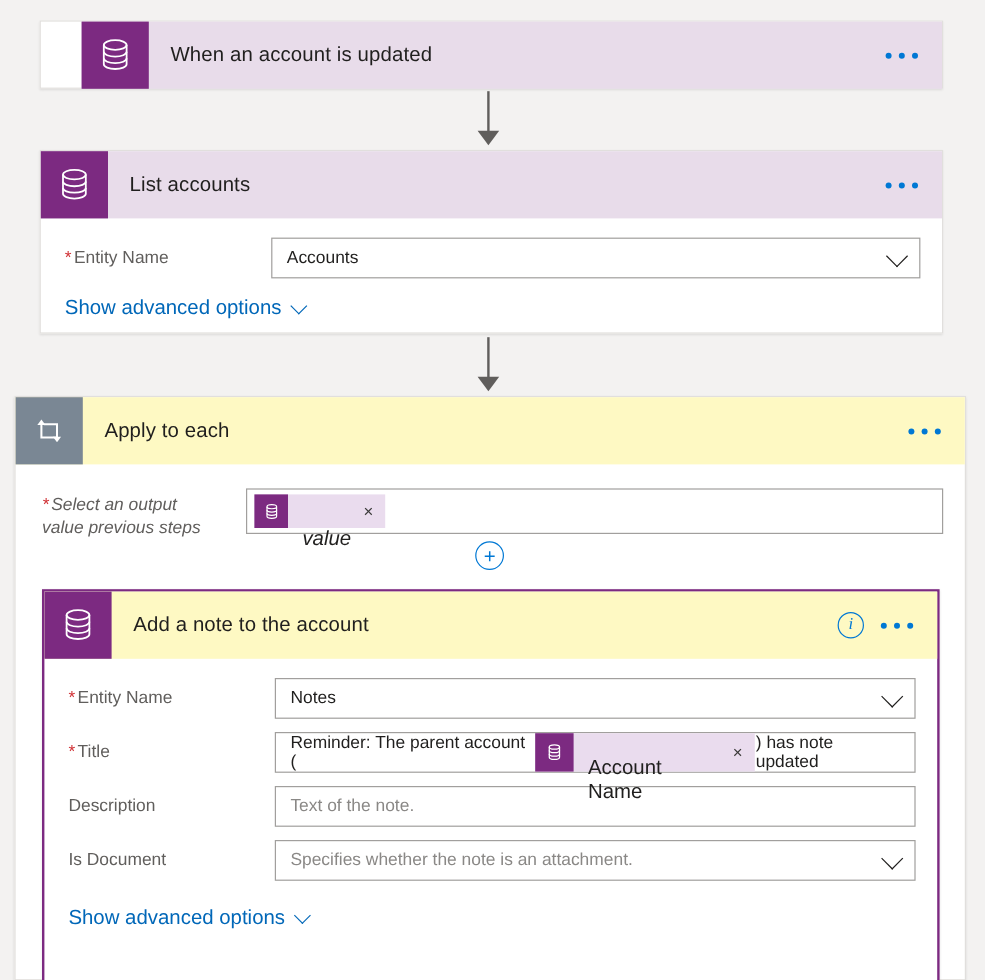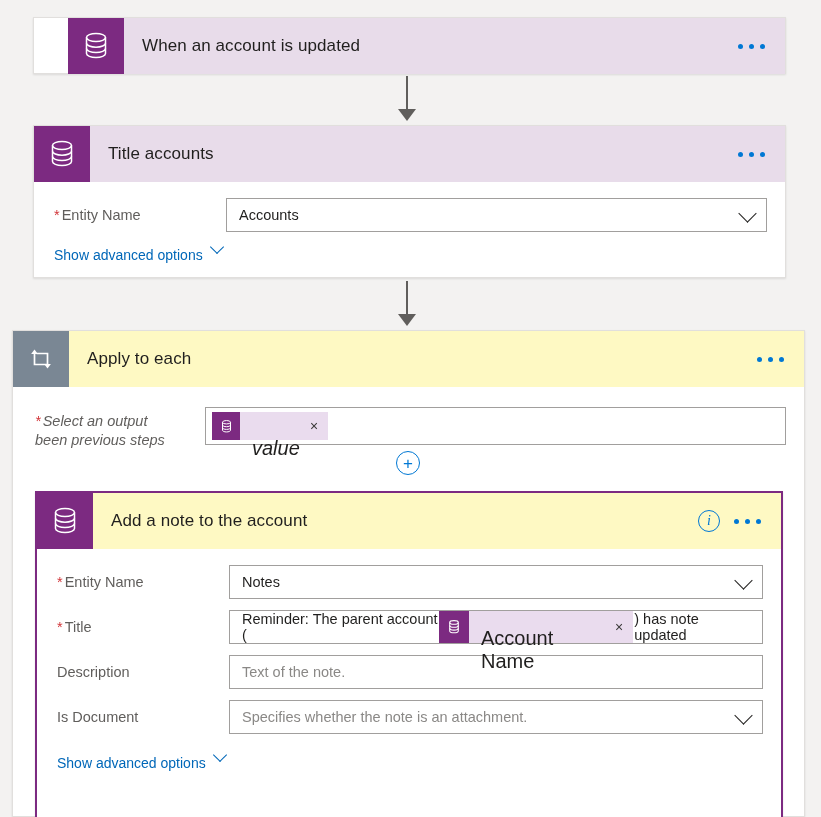--- a/index.html
+++ b/index.html
@@ -83,43 +83,43 @@
   .field.ph { color: #8a8886; }
   .chev {
     position: absolute; right: 12px; top: 50%;
     width: 13px; height: 13px; margin-top: -8px;
     border-right: 1.8px solid #201f1e;
     border-bottom: 1.8px solid #201f1e;
     transform: rotate(45deg);
     transform-origin: center;
   }
   .adv {
-    color: #0067b8; font-size: 14px;
-    display: inline-flex; gap: 9px;
+    color: #0067b8; font-size: 17px;
+    display: inline-flex; align-items: center; gap: 9px;
     cursor: pointer; margin-top: 4px;
   }
   .adv .cv {
     width: 10px; height: 10px;
     border-right: 1.6px solid #0067b8;
     border-bottom: 1.6px solid #0067b8;
     transform: rotate(45deg); margin-top: -5px;
   }
 
   
   .token {
     display: inline-flex; align-items: center;
     background: #eadcee; height: 28px;
     vertical-align: middle;
     cursor: pointer;
   }
   .token .tk-ic {
     width: 28px; height: 28px; background: #7c2a81;
     display: flex; align-items: center; justify-content: center;
   }
-  .token .tk-tx { padding: 0 10px 0 12px; font-size: 20px; color: #201f1e; margin-top: 45px; }
+  .token .tk-tx { padding: 0 10px 0 12px; font-size: 17px; color: #201f1e; margin-top: 45px; }
   .token .tk-x { padding-right: 10px; font-size: 14px; color: #3b3a39; }
   .token.big { height: 32px; }
   .token.big .tk-ic { width: 32px; height: 32px; }
 
   
   .arrow { position: absolute; width: 24px; }
   .arrow .stem { width: 2px; background: #605e5c; margin: 0 auto; }
   .arrow .head {
     width: 0; height: 0; margin: -1px auto 0;
     border-left: 9px solid transparent;
@@ -188,21 +188,21 @@
       <div class="head-icon">
         <svg width="30" height="32" viewBox="0 0 30 32" aria-hidden="true">
           <g fill="none" stroke="#ffffff" stroke-width="1.5">
             <ellipse cx="15" cy="7.5" rx="9.5" ry="4"></ellipse>
             <path d="M5.5 7.5 v16 c0 2.2 4.3 4 9.5 4 s9.5 -1.8 9.5 -4 v-16"></path>
             <path d="M5.5 13.2 c0 2.2 4.3 4 9.5 4 s9.5 -1.8 9.5 -4"></path>
             <path d="M5.5 18.6 c0 2.2 4.3 4 9.5 4 s9.5 -1.8 9.5 -4"></path>
           </g>
         </svg>
       </div>
-      <div class="head-title">Title accounts</div>
+      <div class="head-title">List accounts</div>
       <div class="head-actions">
         <div class="ellipsis">
             <i></i>
             <i></i>
             <i></i>
           </div>
       </div>
     </div>
     <div class="card-body">
       <div class="row">
@@ -244,21 +244,21 @@
             <i></i>
             <i></i>
           </div>
       </div>
     </div>
 
     <div style="padding:20px 18px 0 22px;font-style:italic;">
       <div class="row">
         <div class="row-label" style="width:170px;min-width:170px;padding-top:5px;">
           <span class="req">*</span><span>Select an output</span><br>
-          <span>been previous steps</span>
+          <span>value previous steps</span>
         </div>
         <div class="field" style="min-height:38px;padding:0 6px 0 6px;">
           <span class="token">
             <span class="tk-ic">
               <svg width="15" height="17" viewBox="0 0 30 32" aria-hidden="true">
                 <g fill="none" stroke="#ffffff" stroke-width="2">
                   <ellipse cx="15" cy="7.5" rx="8" ry="3.4"></ellipse>
                   <path d="M7 7.5 v16 c0 1.9 3.6 3.4 8 3.4 s8 -1.5 8 -3.4 v-16"></path>
                   <path d="M7 13 c0 1.9 3.6 3.4 8 3.4 s8 -1.5 8 -3.4"></path>
                   <path d="M7 18.4 c0 1.9 3.6 3.4 8 3.4 s8 -1.5 8 -3.4"></path>

